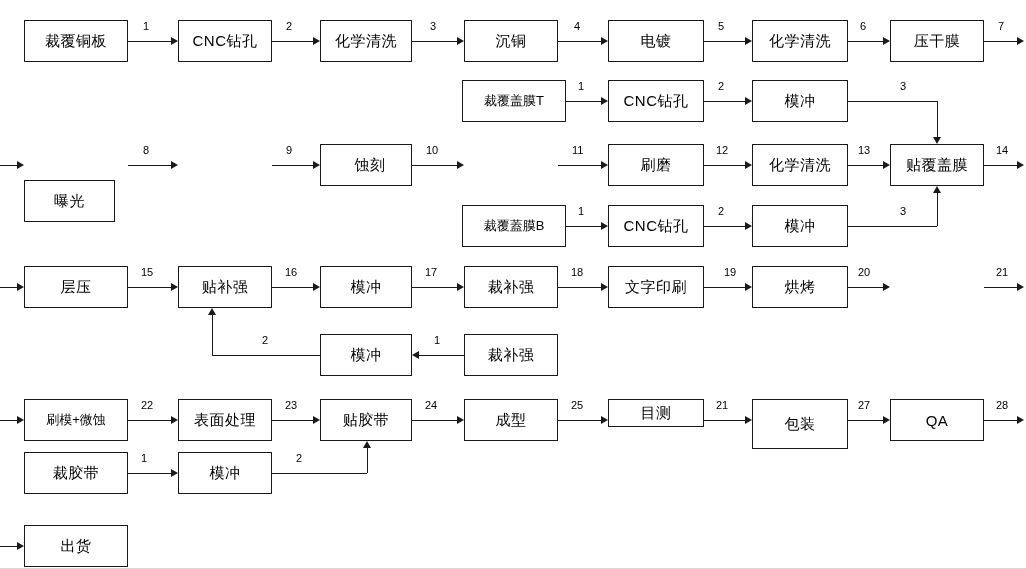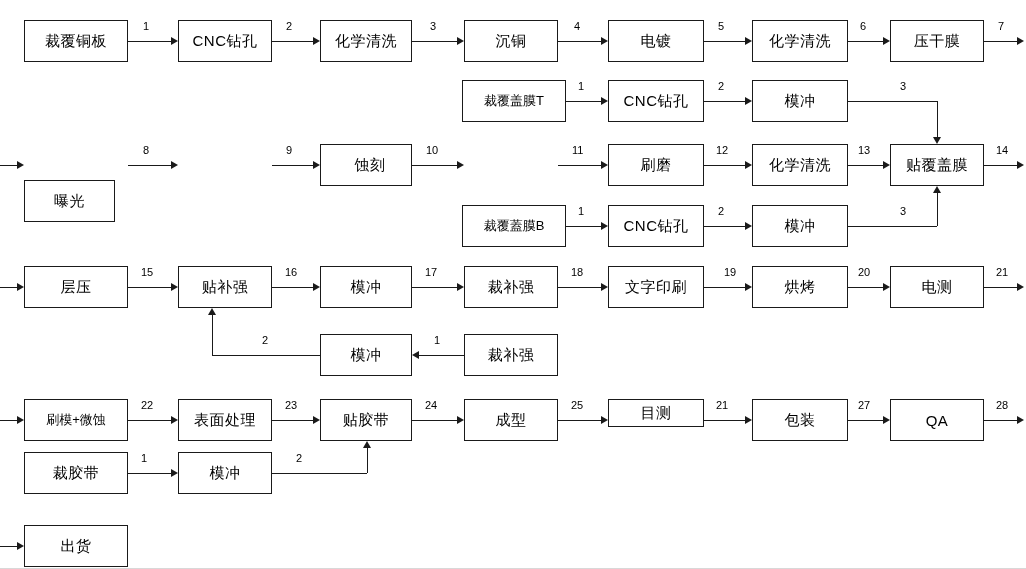--- a/index.html
+++ b/index.html
@@ -210,21 +210,20 @@
   <div class="vline" style="left:937px; top:193px; height:33px;"></div>
   <div class="arrow-u" style="left:933px; top:186px;"></div>
   <div class="edge-label" style="left:900px; top:205px;">3</div>
 
   <div class="node" style="left:24px;  top:266px; width:104px; height:42px;">层压</div>
   <div class="node" style="left:178px; top:266px; width:94px;  height:42px;">贴补强</div>
   <div class="node" style="left:320px; top:266px; width:92px;  height:42px;">模冲</div>
   <div class="node" style="left:464px; top:266px; width:94px;  height:42px;">裁补强</div>
   <div class="node" style="left:608px; top:266px; width:96px;  height:42px;text-align:right;">文字印刷</div>
   <div class="node" style="left:752px; top:266px; width:96px;  height:42px;">烘烤</div>
-  <div class="node" style="left:890px; top:266px; width:94px;  height:42px;">电测</div>
 
   <div class="hline" style="left:0px;   top:287px; width:17px;"></div>
   <div class="arrow-r" style="left:17px; top:283px;"></div>
 
   <div class="hline" style="left:128px; top:287px; width:43px;"></div>
   <div class="arrow-r" style="left:171px; top:283px;"></div>
   <div class="edge-label" style="left:141px; top:266px;">15</div>
 
   <div class="hline" style="left:272px; top:287px; width:41px;"></div>
   <div class="arrow-r" style="left:313px; top:283px;"></div>
@@ -260,21 +259,21 @@
   <div class="hline" style="left:212px; top:355px; width:108px;"></div>
   <div class="vline" style="left:212px; top:315px; height:40px;"></div>
   <div class="arrow-u" style="left:208px; top:308px;"></div>
   <div class="edge-label" style="left:262px; top:334px;">2</div>
 
   <div class="node small-text" style="left:24px;  top:399px; width:104px; height:42px;">刷模+微蚀</div>
   <div class="node" style="left:178px; top:399px; width:94px;  height:42px;">表面处理</div>
   <div class="node" style="left:320px; top:399px; width:92px;  height:42px;">贴胶带</div>
   <div class="node" style="left:464px; top:399px; width:94px;  height:42px;">成型</div>
   <div class="node" style="left:608px; top:399px; width:96px;  height:28px;">目测</div>
-  <div class="node" style="left:752px; top:399px; width:96px;  height:42px;">包装</div>
+  <div class="node" style="left:752px; top:399px; width:96px;  height:50px;">包装</div>
   <div class="node" style="left:890px; top:399px; width:94px;  height:42px;">QA</div>
 
   <div class="hline" style="left:0px;   top:420px; width:17px;"></div>
   <div class="arrow-r" style="left:17px; top:416px;"></div>
 
   <div class="hline" style="left:128px; top:420px; width:43px;"></div>
   <div class="arrow-r" style="left:171px; top:416px;"></div>
   <div class="edge-label" style="left:141px; top:399px;">22</div>
 
   <div class="hline" style="left:272px; top:420px; width:41px;"></div>

